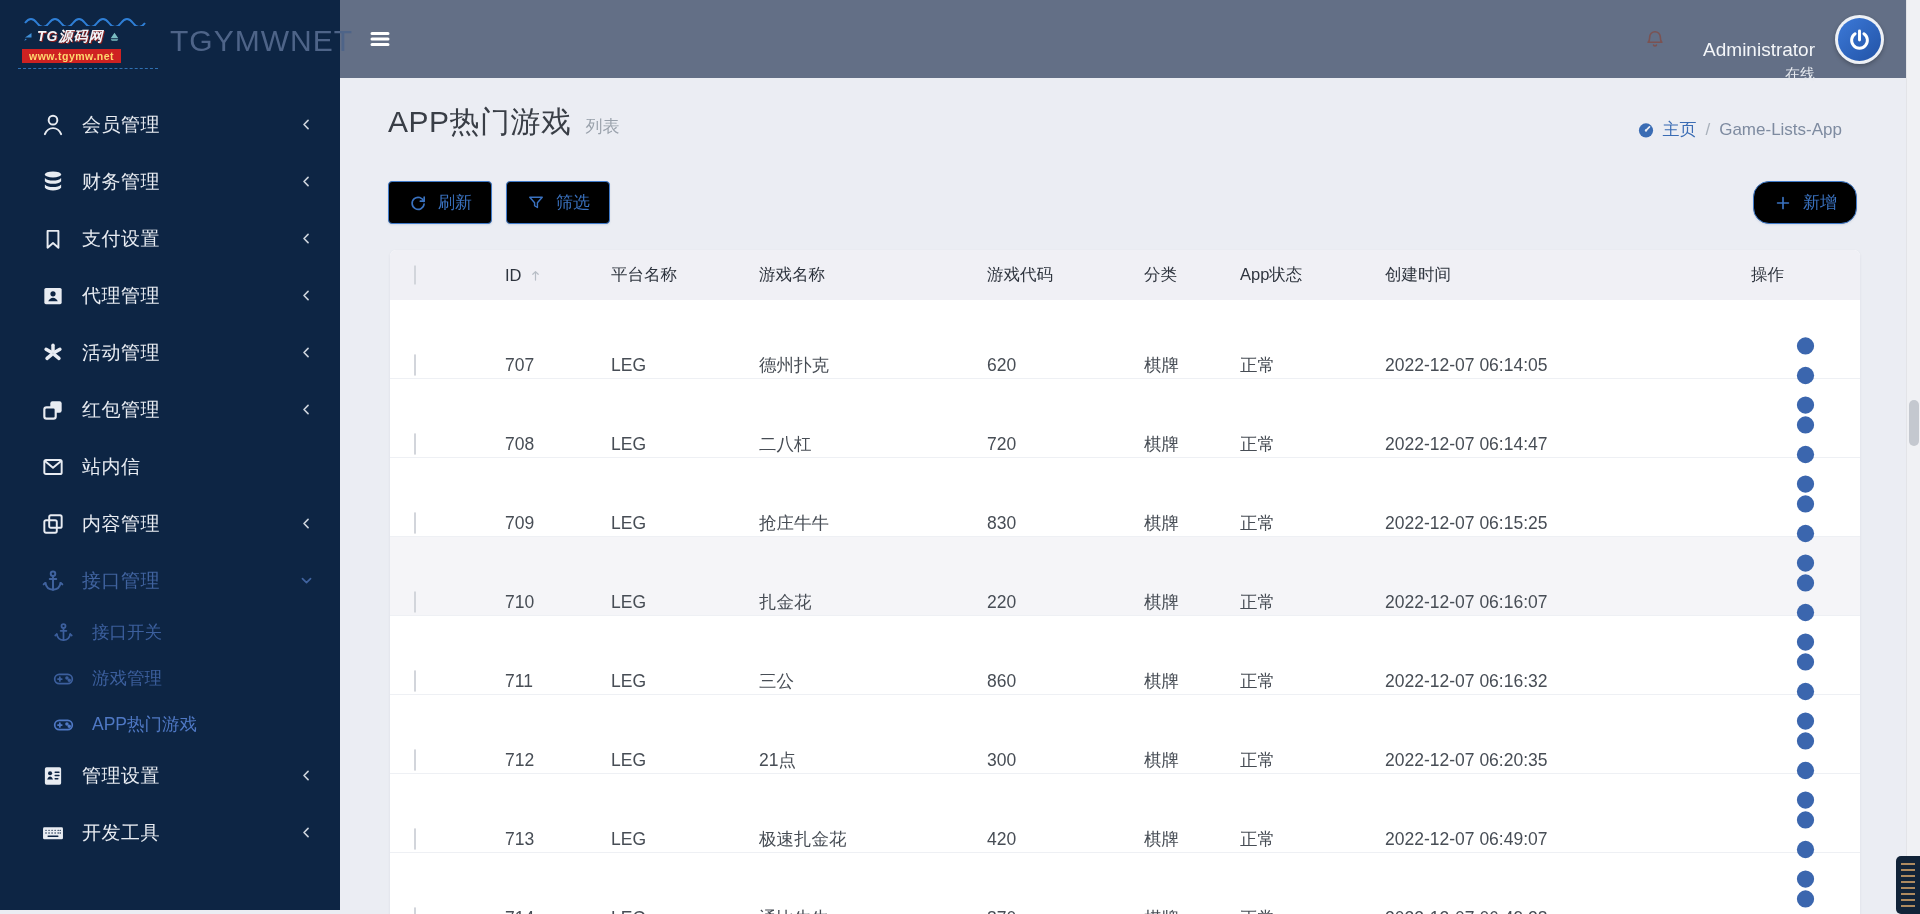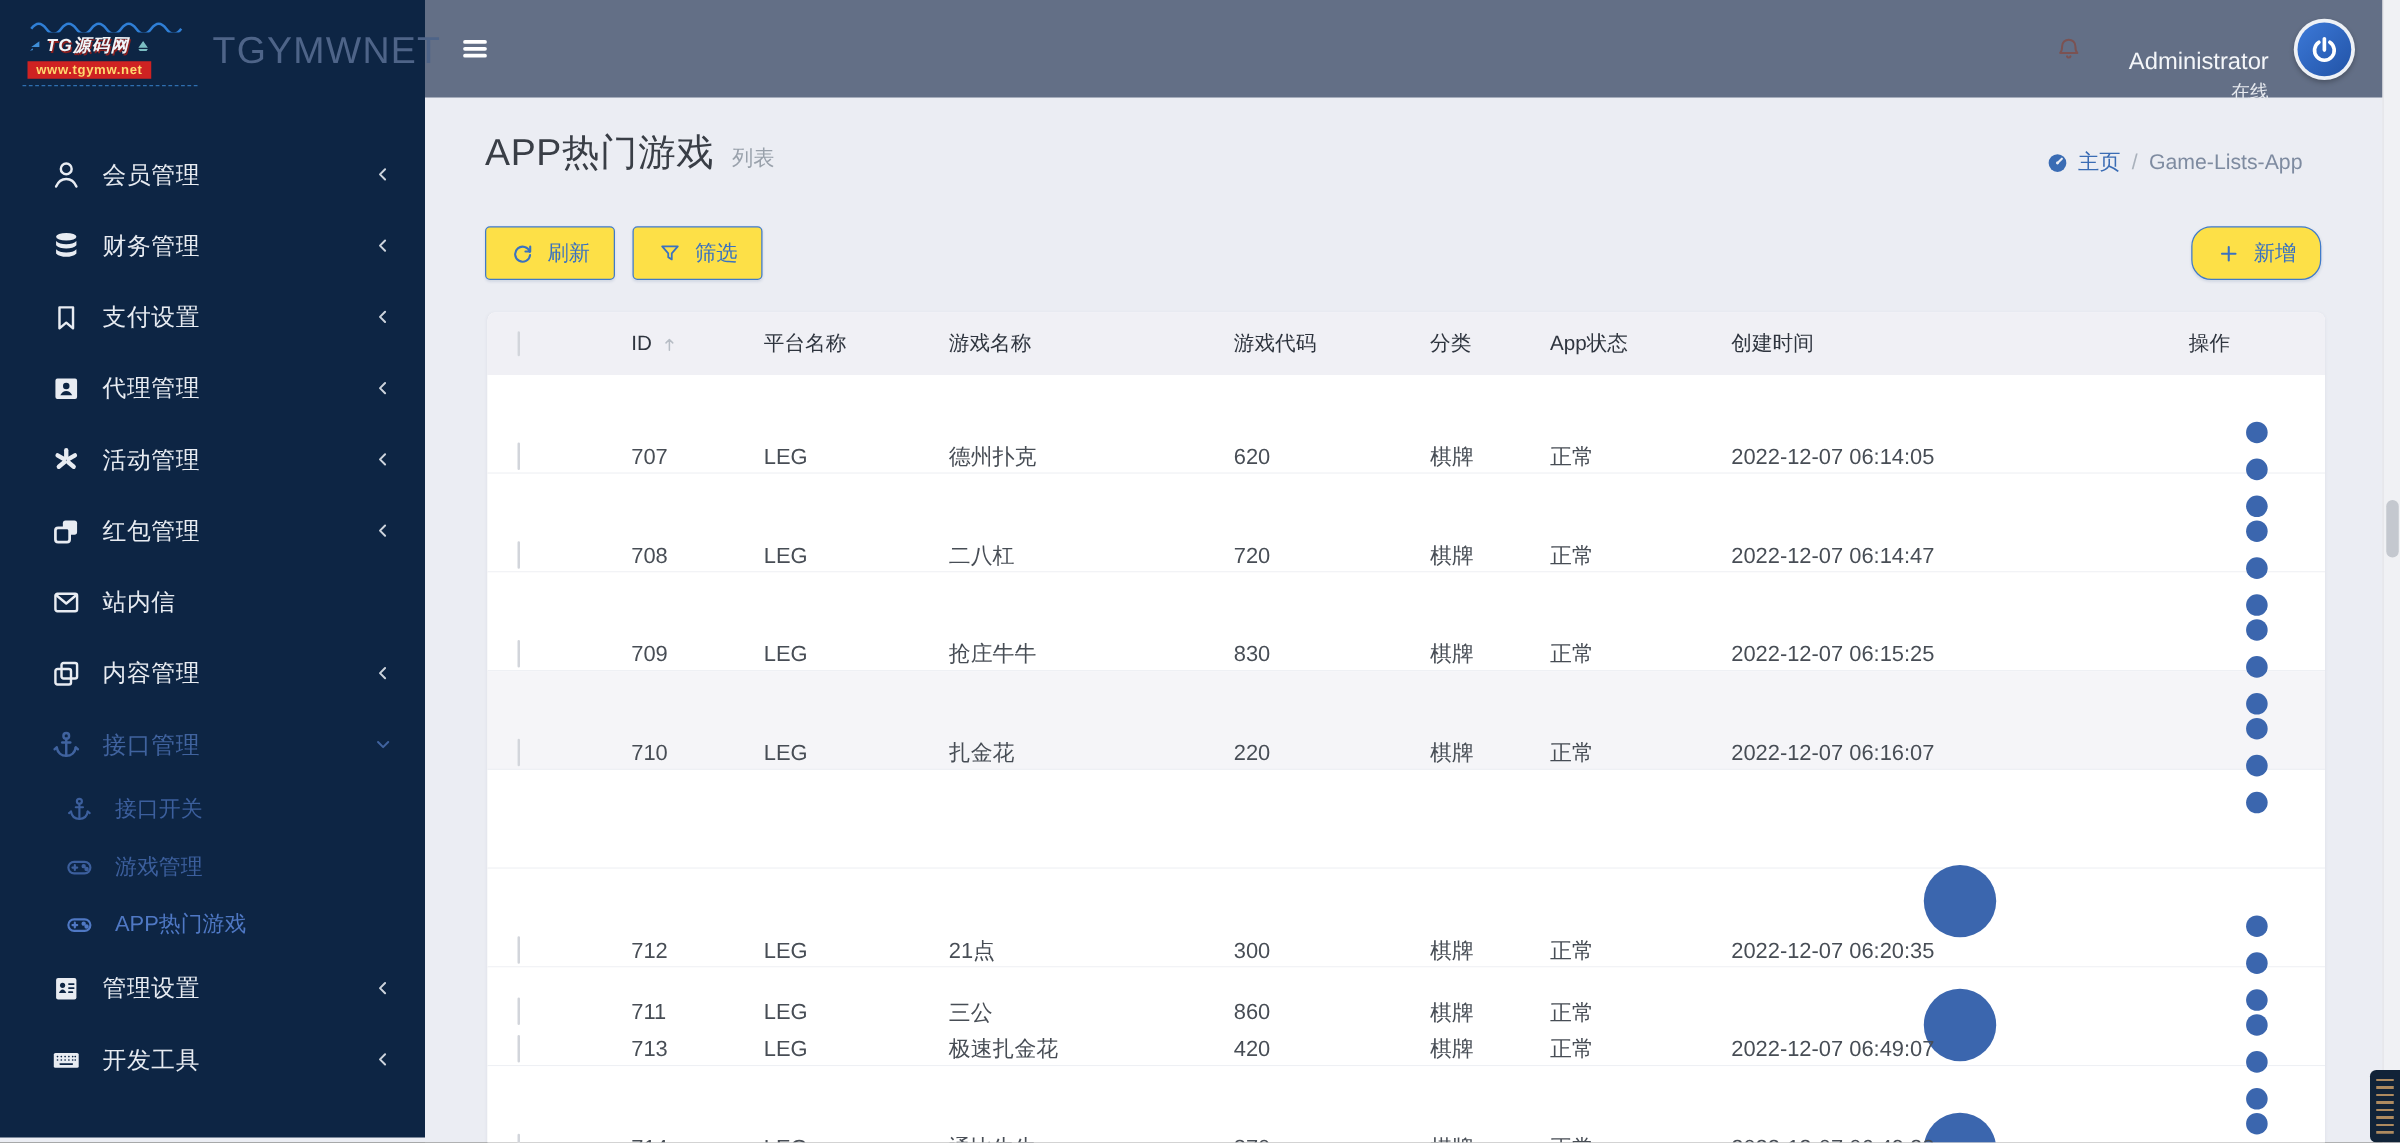--- a/index.html
+++ b/index.html
@@ -17,21 +17,21 @@
   .logo-row { position:absolute; top:12px; left:18px; height:58px; display:flex; align-items:center; }
   .logo-badge { width:140px; padding:2px 4px 4px 4px; border-bottom:1px dashed #2f6fb0; }
   .logo-wave { height:10px; margin-bottom:2px; }
   .logo-line1 { display:flex; align-items:center; gap:3px; }
   .logo-sail { width:12px; height:12px; color:#3f8fd8; }
   .logo-sail2 { width:13px; height:13px; color:#8fd8d8; margin-left:2px; }
   .logo-text { color:#f3f5f8; font-size:14px; font-weight:bold; font-style:italic; letter-spacing:1px; text-shadow:1px 1px 0 #8a1f1f; white-space:nowrap; }
   .logo-url { display:inline-block; margin-top:2px; background:#cf2222; color:#ffd76e; font-size:10.5px; font-weight:bold; padding:1px 7px; letter-spacing:.5px; }
   .brand-name { font-size:30px; color:#4e6488; letter-spacing:1px; margin-left:12px; }
 
-  .nav { position:absolute; top:111px; left:0; right:0; }
+  .nav { position:absolute; top:96px; left:0; right:0; }
   .nav-item { height:57px; display:flex; align-items:center; padding:0 26px 0 40px; color:#e8ecf2; font-size:19px; cursor:pointer; }
   .nav-item .nav-icon { width:26px; height:26px; margin-right:16px; flex:none; }
   .nav-item .nav-label { flex:1; letter-spacing:.5px; }
   .nav-chevron { width:15px; height:15px; color:#ccd3dc; flex:none; }
   .nav-item.parent-active, .nav-item.parent-active .nav-chevron { color:#40639f; }
   .nav-sub { height:46px; display:flex; align-items:center; padding:0 26px 0 52px; color:#3c5f9d; font-size:17.5px; cursor:pointer; }
   .nav-sub .nav-icon { width:23px; height:23px; margin-right:17px; flex:none; }
   .nav-sub .nav-label { flex:1; }
   .nav-sub.active { color:#4f78c4; }
 
@@ -52,21 +52,21 @@
   .page-title-row { position:absolute; left:48px; top:24px; display:flex; align-items:baseline; gap:14px; }
   .page-title { font-size:30px; color:#393e46; letter-spacing:.5px; }
   .page-subtitle { font-size:17px; color:#99a1ab; }
   .breadcrumb { position:absolute; right:78px; top:40px; display:flex; align-items:center; gap:9px; font-size:17px; }
   .bc-home { display:flex; align-items:center; gap:6px; color:#3a6cb4; cursor:pointer; }
   .bc-home-icon { width:20px; height:20px; }
   .bc-sep { color:#a9b1bb; }
   .bc-current { color:#7e8ba0; }
 
   .toolbar-left { position:absolute; left:48px; top:103px; display:flex; gap:14px; }
-  .btn { height:43px; padding:16px 19px; display:inline-flex; align-items:center; gap:10px; background:#fde047; border:1px solid #407ac9; border-radius:4px; color:var(--accent); font-size:17px; cursor:pointer; box-shadow:0 1px 2px rgba(40,70,120,.12); }
+  .btn { height:43px; padding:16px 19px; display:inline-flex; align-items:center; gap:10px; background:#000000; border:1px solid #407ac9; border-radius:4px; color:var(--accent); font-size:17px; cursor:pointer; box-shadow:0 1px 2px rgba(40,70,120,.12); }
   .btn .btn-icon { width:20px; height:20px; }
   .btn-add { position:absolute; right:63px; top:103px;border-radius:16px; }
 
   .card { position:absolute; left:50px; top:172px; width:1470px; height:690px; background:#fff; border-radius:6px; box-shadow:0 1px 3px rgba(60,70,90,.08); }
   .t-grid { display:grid; grid-template-columns:115px 106px 148px 228px 157px 96px 145px 366px 109px; align-items:center; }
   .t-head { height:50px; background:#f0f0f5; border-radius:6px 6px 0 0; font-size:16.5px; font-weight:normal; color:#2e343e; }
   .t-row { height:79px; font-size:17.5px; color:#474d55; border-bottom:1px solid #eef0f4; background:#fff; }
   .t-row.hl { background:#f5f5f8; }
   .cell-check { padding-left:24px; }
   .checkbox { width:21px; height:21px; border:1.5px solid #d2d5db; border-radius:3px; background:#fff; cursor:pointer; }
@@ -491,20 +491,21 @@
     </span></div>
   </div>
           <div class="t-grid t-row">
     <div class="cell-check"><span class="checkbox"></span></div>
     <div>711</div>
     <div>LEG</div>
     <div>三公</div>
     <div>860</div>
     <div>棋牌</div>
     <div>正常</div>
+    <div>2022-12-07 06:16:32</div>
     <div><span class="kebab icon">
       <svg viewBox="0 0 24 24">
                   <g fill="currentColor">
                     <circle cx="12" cy="5.5" r="1.9"></circle>
                     <circle cx="12" cy="12" r="1.9"></circle>
                     <circle cx="12" cy="18.5" r="1.9"></circle>
                   </g>
                 </svg>
     </span></div>
   </div>

